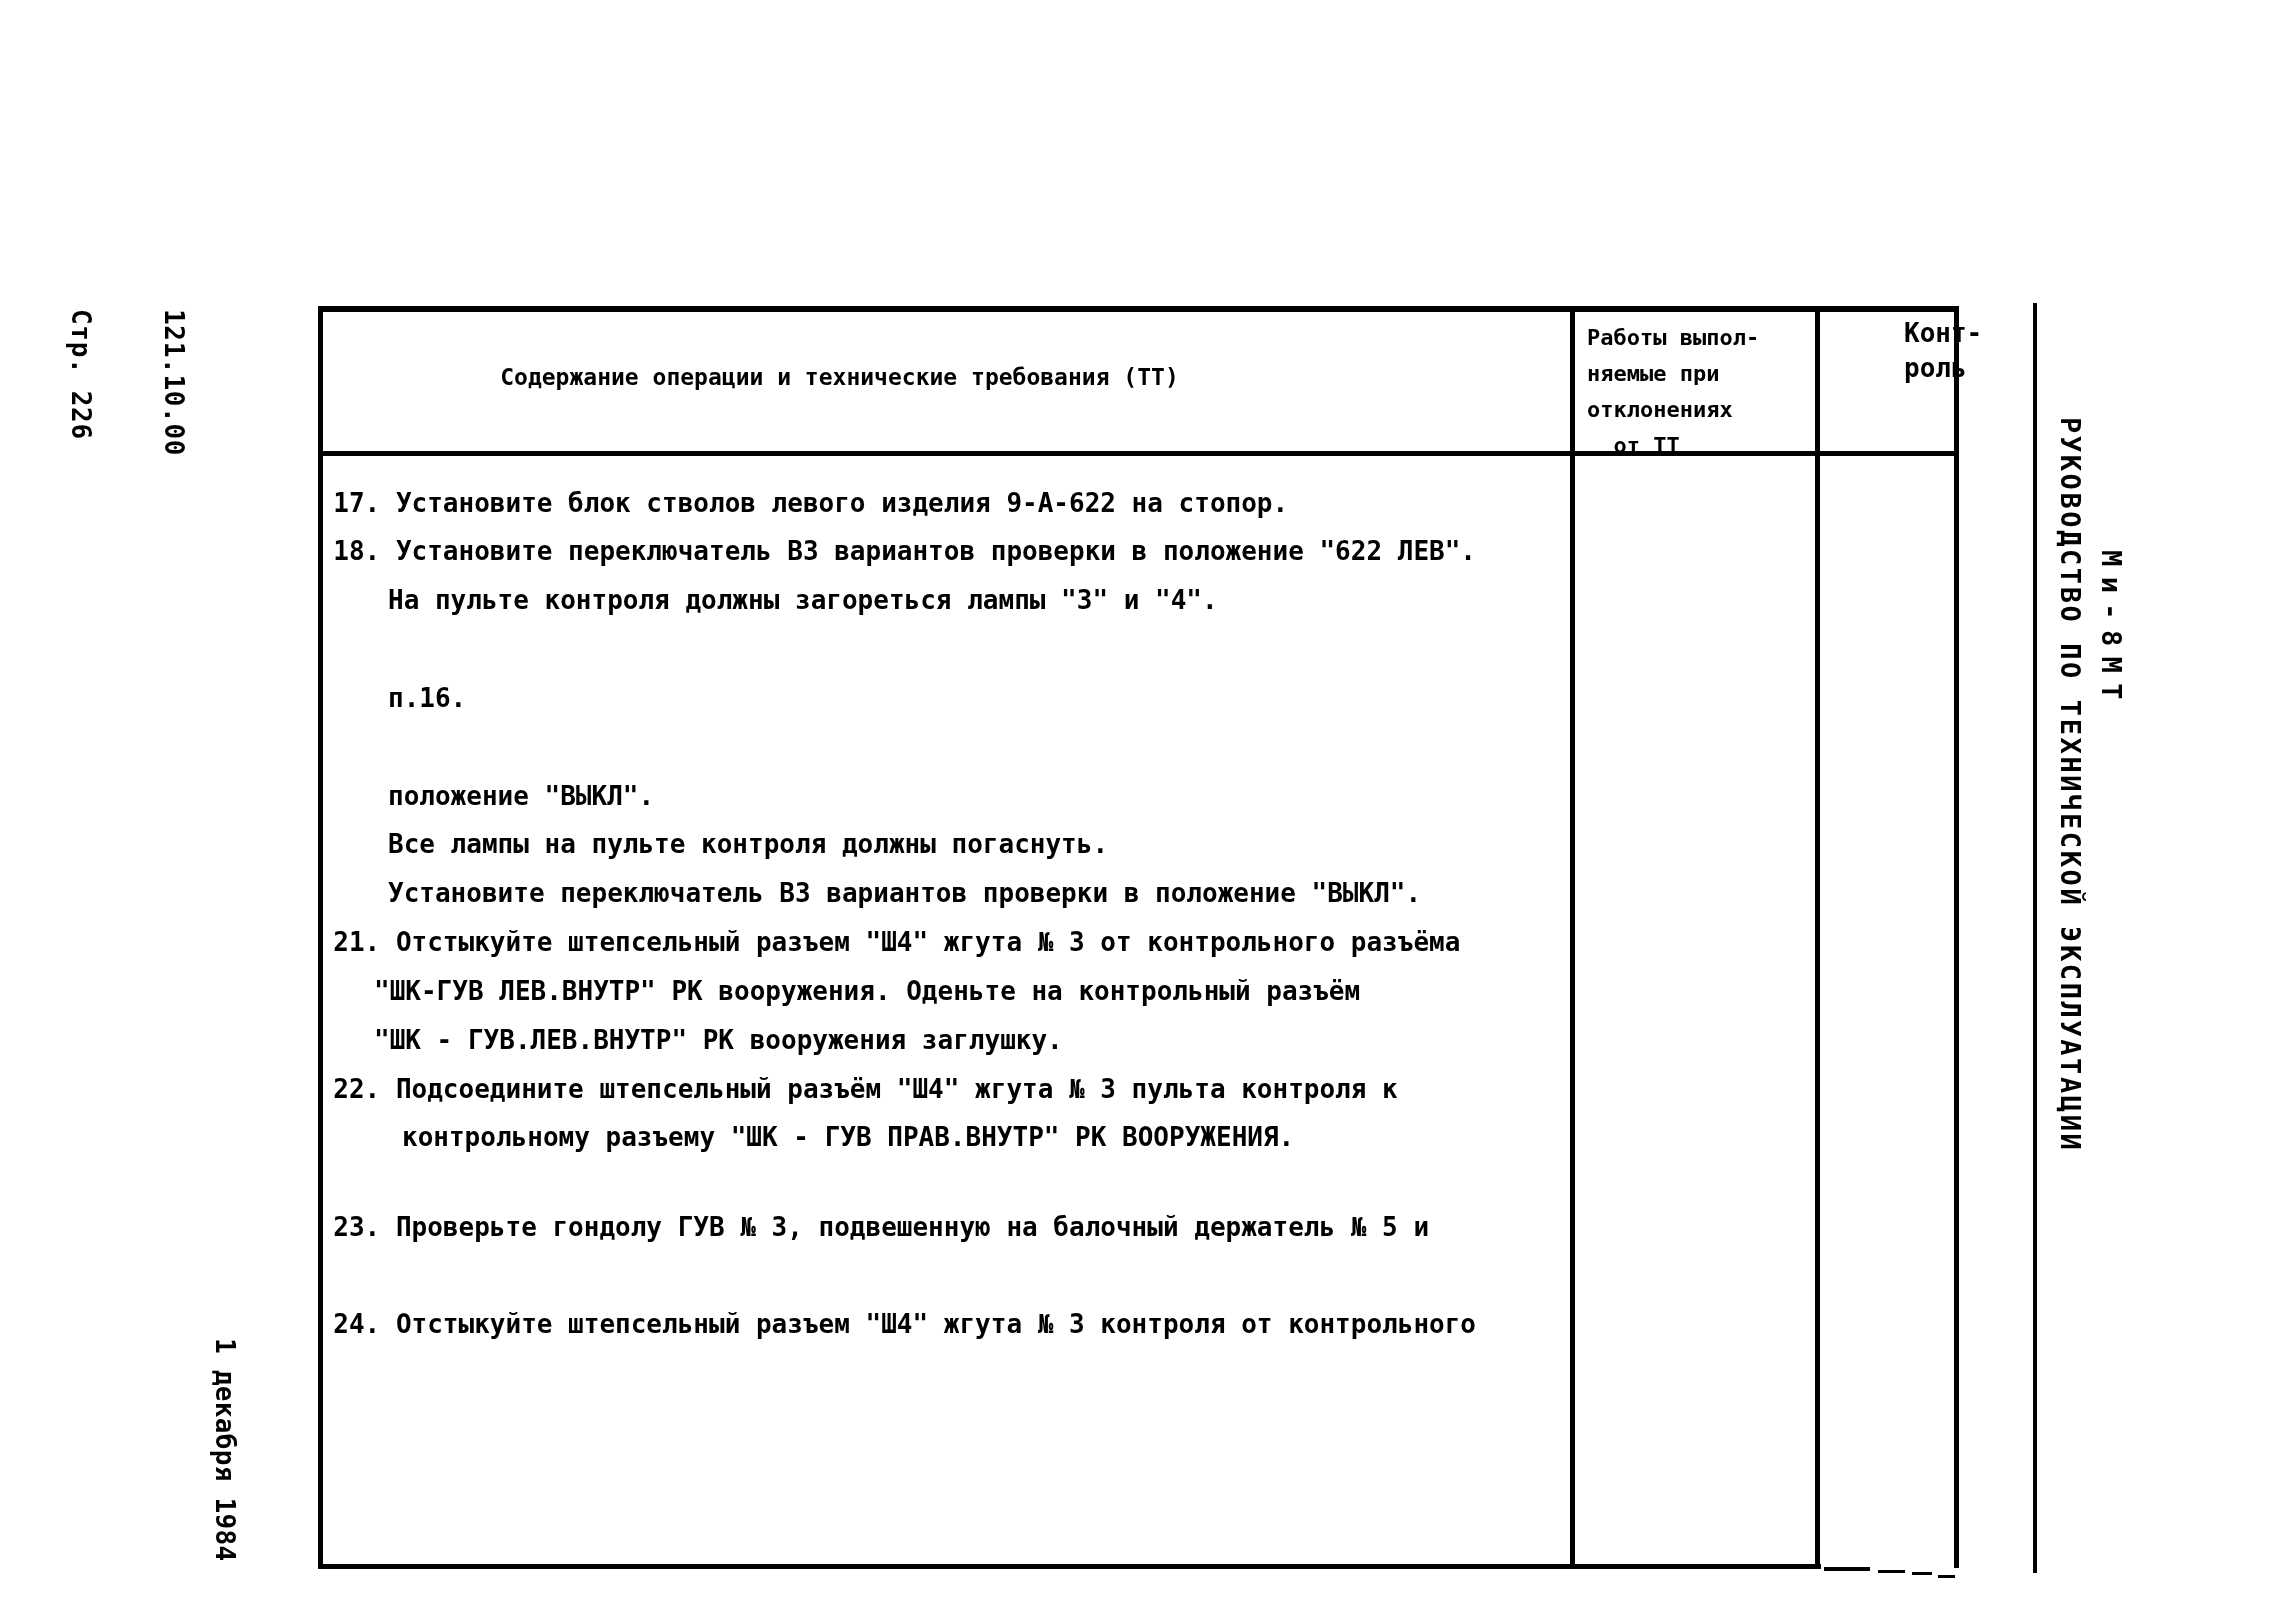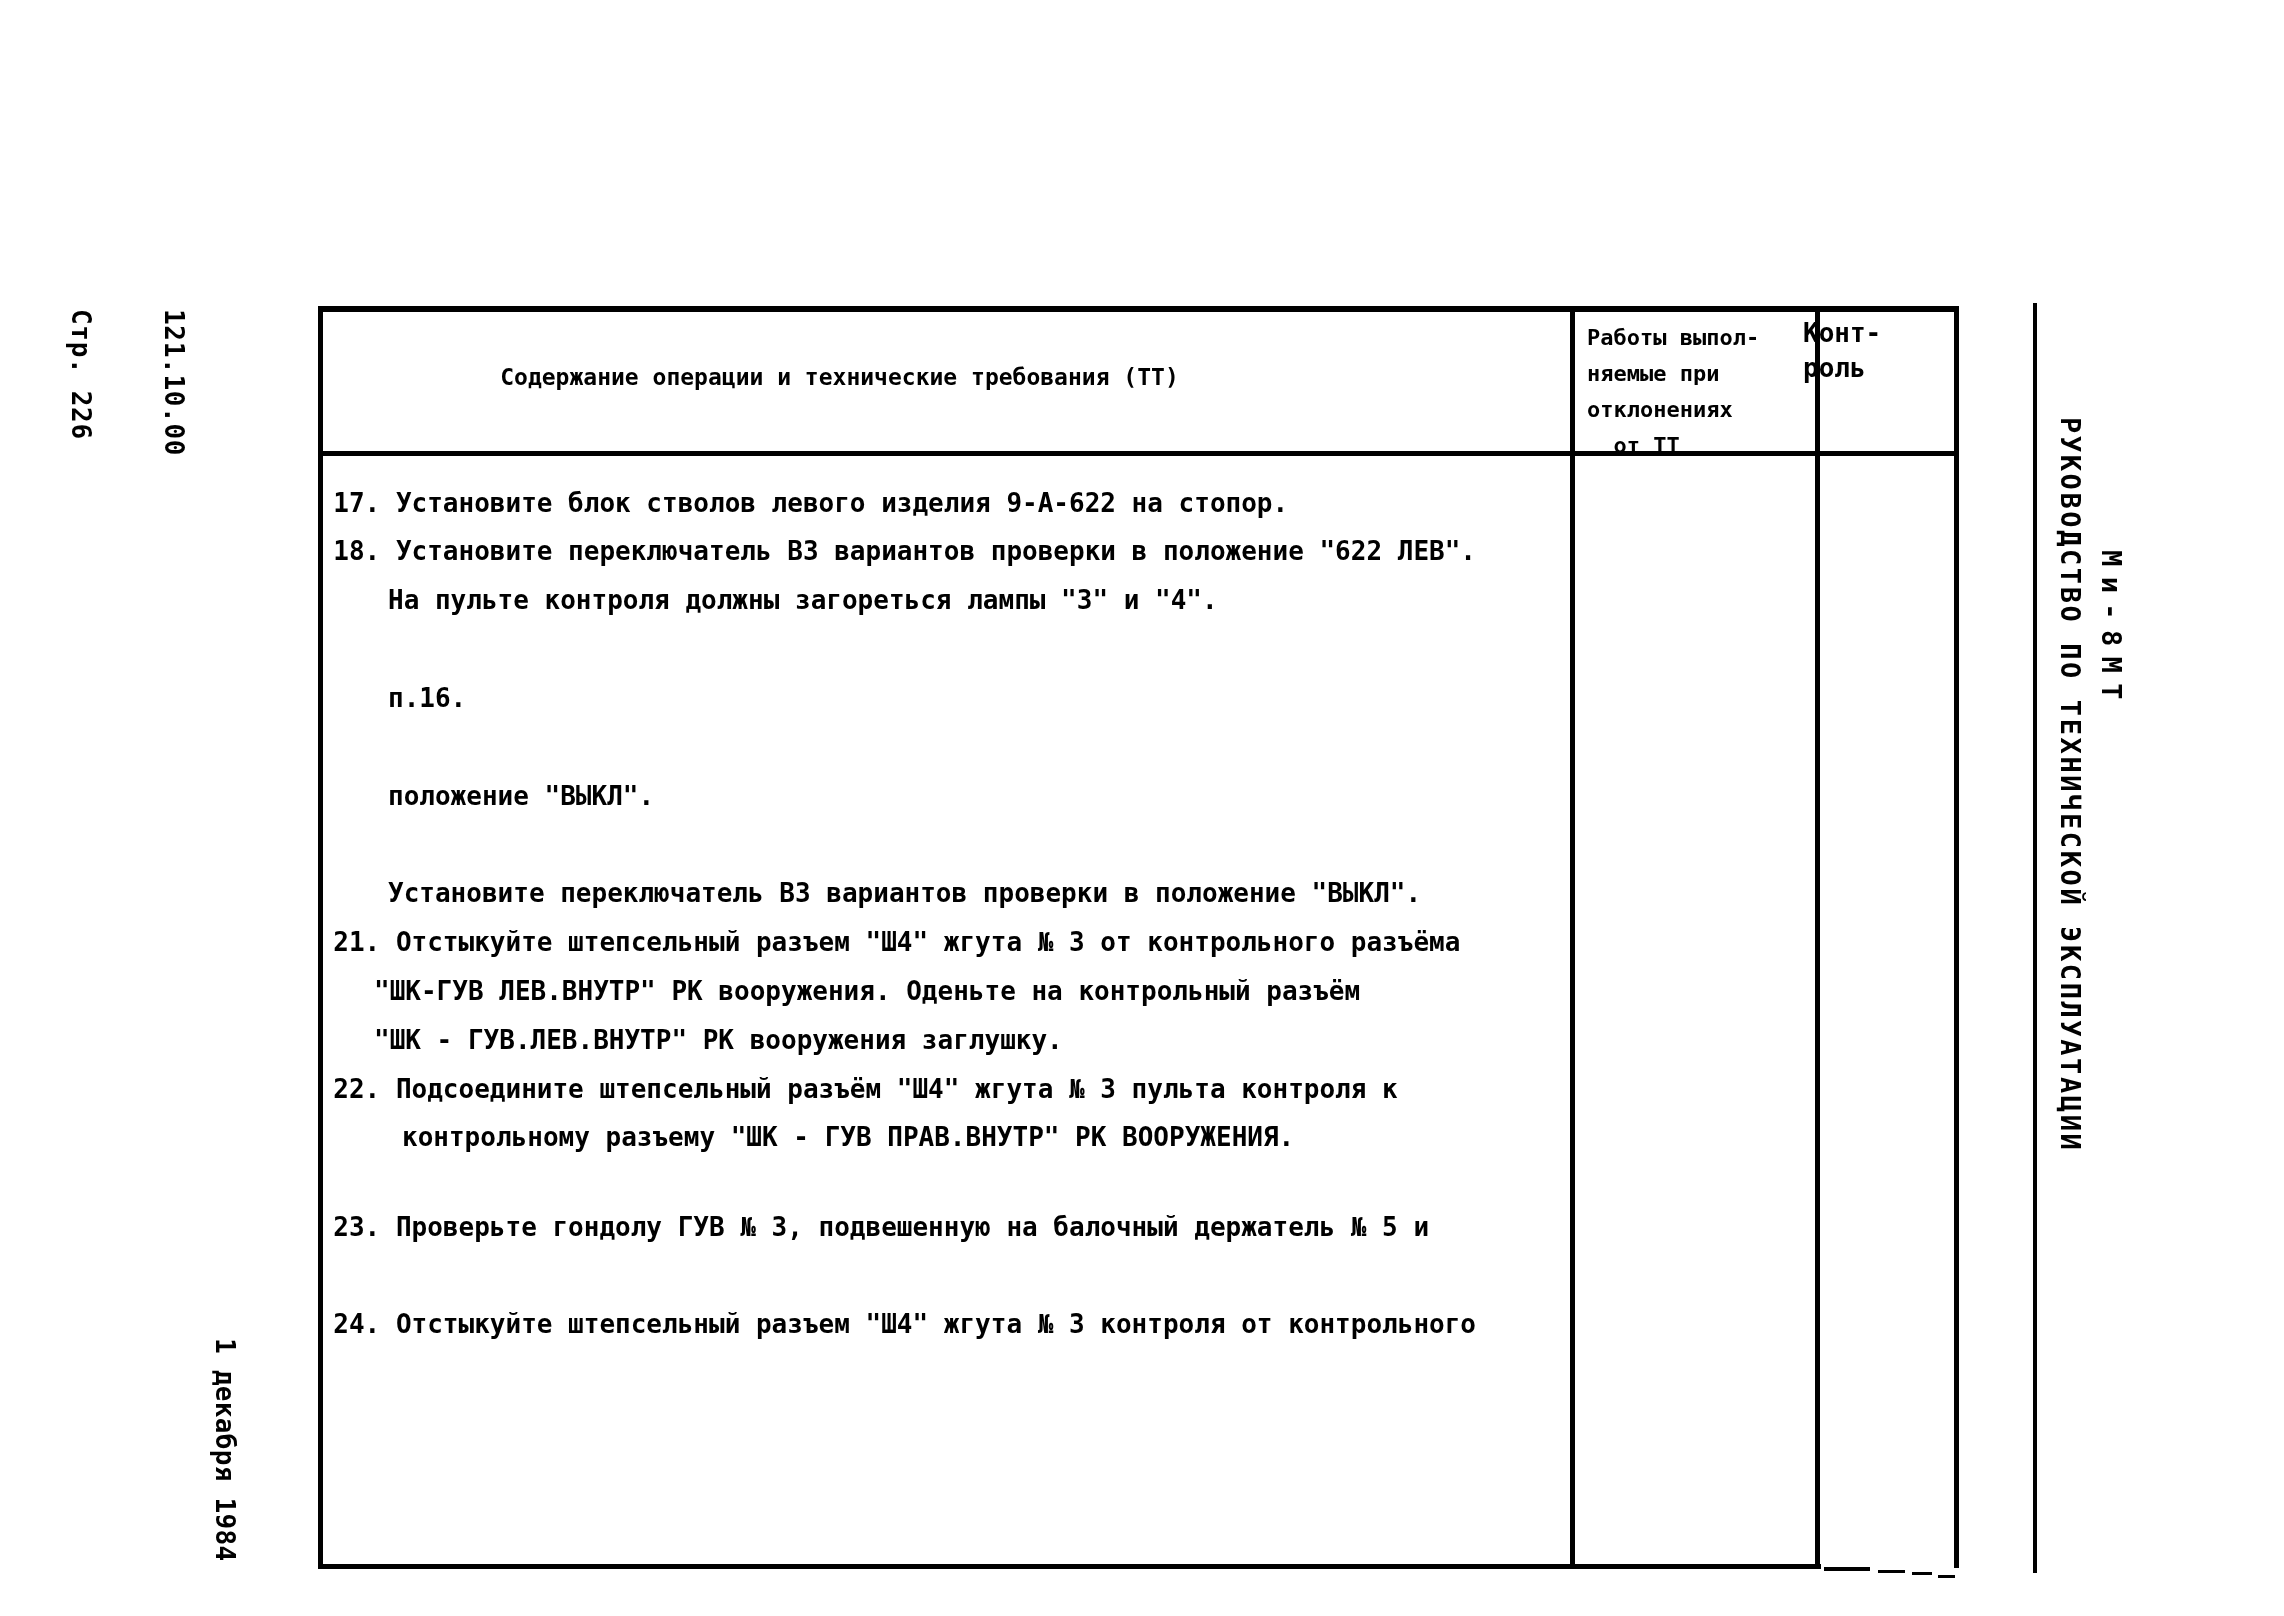--- a/index.html
+++ b/index.html
@@ -10,21 +10,21 @@
     font-family:"DejaVu Sans Mono","Liberation Mono",monospace;
     color:#000000;
     overflow:hidden;
   }
   
   .rule{position:absolute;background:#000000;}
   
   .hdr{position:absolute;font-weight:bold;white-space:pre;}
   .hdr-ops{left:319px;top:364px;width:1041px;text-align:center;font-size:23px;line-height:26px;}
   .hdr-dev{left:1587px;top:320px;font-size:22px;line-height:36px;}
-  .hdr-ctl{left:1803px;top:316px;font-size:26px;line-height:35px;}
+  .hdr-ctl{left:1904px;top:316px;font-size:26px;line-height:35px;}
   
   .ops-body{position:absolute;left:319px;top:0;width:1250px;height:1508px;}
   .line{position:absolute;white-space:pre;font-size:26px;line-height:30px;font-weight:bold;}
   .item{left:14.3px;}
   .cont{left:69px;}
   .quote{left:55px;}
   .deep{left:83px;}
   .deeper{left:91px;}
   
   .rot{
@@ -70,20 +70,21 @@
   от ТТ</div>
   <div class="hdr hdr-ctl">Конт-
 роль</div>
 
   <div class="ops-body">
       <div class="line item" style="top: 488px;">17. Установите блок стволов левого изделия 9-А-622 на стопор.</div>
       <div class="line item" style="top: 536px;">18. Установите переключатель В3 вариантов проверки в положение "622 ЛЕВ".</div>
       <div class="line cont" style="top: 585px;">На пульте контроля должны загореться лампы "3" и "4".</div>
       <div class="line cont" style="top: 683px;">п.16.</div>
       <div class="line cont" style="top: 781px;">положение "ВЫКЛ".</div>
+      <div class="line cont" style="top: 829px;">Все лампы на пульте контроля должны погаснуть.</div>
       <div class="line cont" style="top: 878px;">Установите переключатель В3 вариантов проверки в положение "ВЫКЛ".</div>
       <div class="line item" style="top: 927px;">21. Отстыкуйте штепсельный разъем "Ш4" жгута № 3 от контрольного разъёма</div>
       <div class="line quote" style="top: 976px;">"ШК-ГУВ ЛЕВ.ВНУТР" РК вооружения. Оденьте на контрольный разъём</div>
       <div class="line quote" style="top: 1025px;">"ШК - ГУВ.ЛЕВ.ВНУТР" РК вооружения заглушку.</div>
       <div class="line item" style="top: 1074px;">22. Подсоедините штепсельный разъём "Ш4" жгута № 3 пульта контроля к</div>
       <div class="line deep" style="top: 1122px;">контрольному разъему "ШК - ГУВ ПРАВ.ВНУТР" РК ВООРУЖЕНИЯ.</div>
       <div class="line item" style="top: 1212px;">23. Проверьте гондолу ГУВ № 3, подвешенную на балочный держатель № 5 и</div>
       <div class="line item" style="top: 1309px;">24. Отстыкуйте штепсельный разъем "Ш4" жгута № 3 контроля от контрольного</div>
     </div>
 

